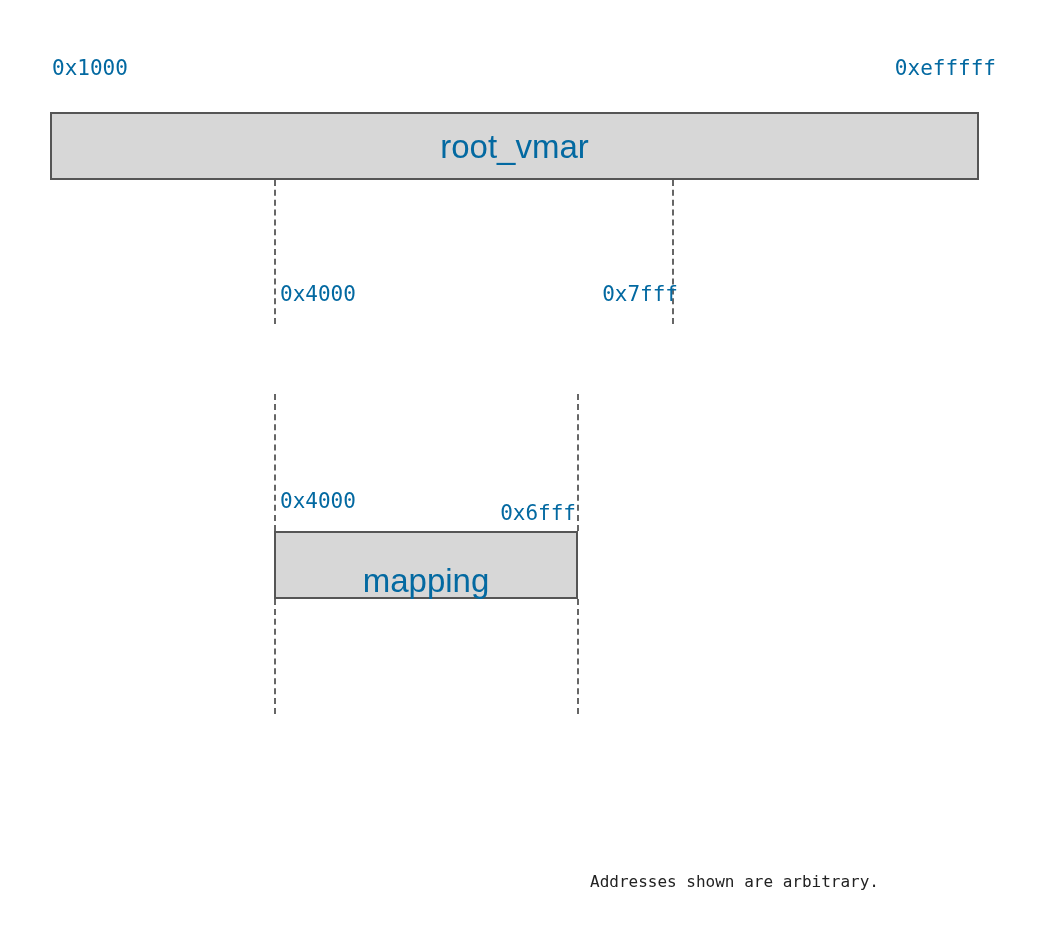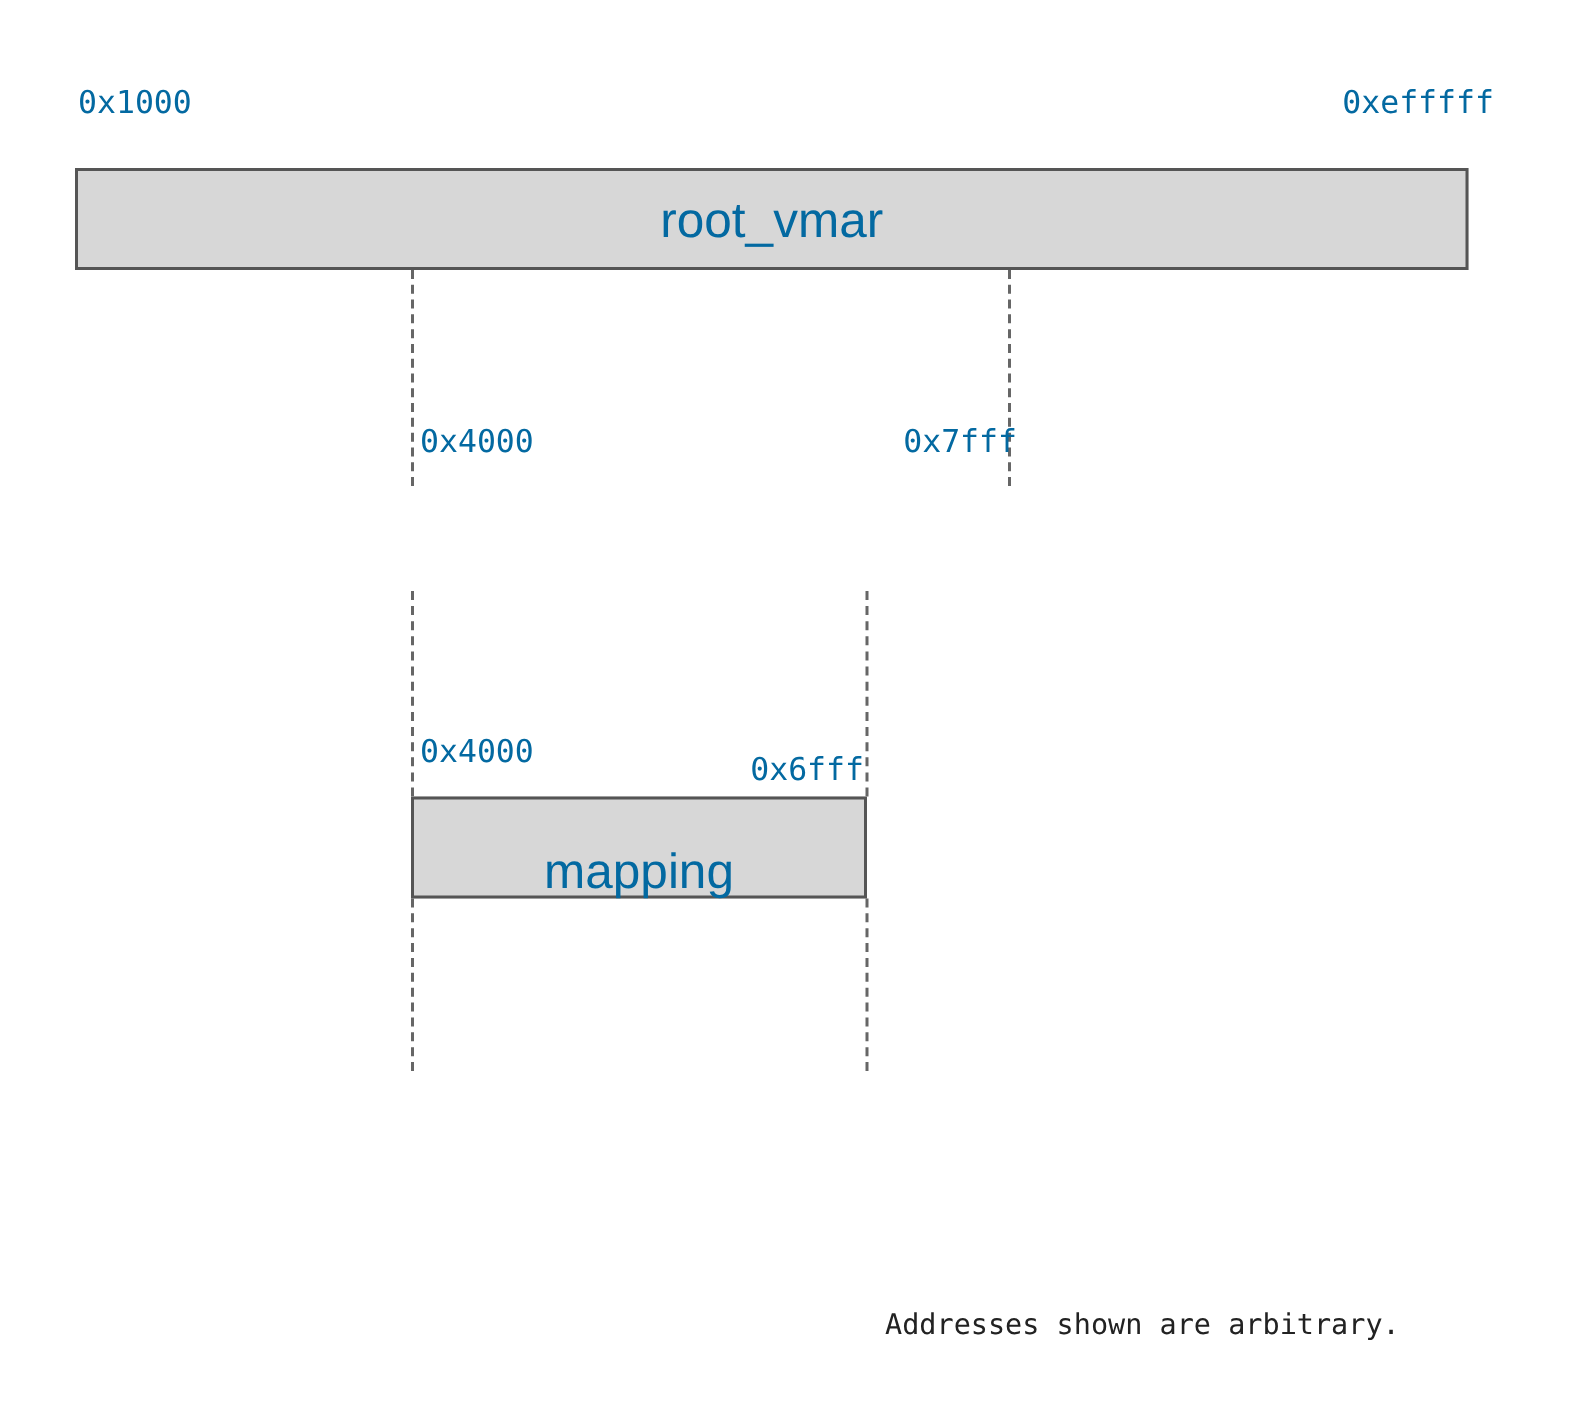--- a/index.html
+++ b/index.html
@@ -51,21 +51,21 @@
   .guide {
     position: absolute;
     width: 0;
     border-left: 2px dashed #666666;
     box-sizing: border-box;
   }
 
   .caption {
     position: absolute;
     font-family: "DejaVu Sans Mono", "Liberation Mono", monospace;
-    font-size: 19px;
+    font-size: 16px;
     color: #222222;
     white-space: pre;
     line-height: 1;
   }
 </style>
 </head>
 <body>
 
 <div id="diagram">
 

